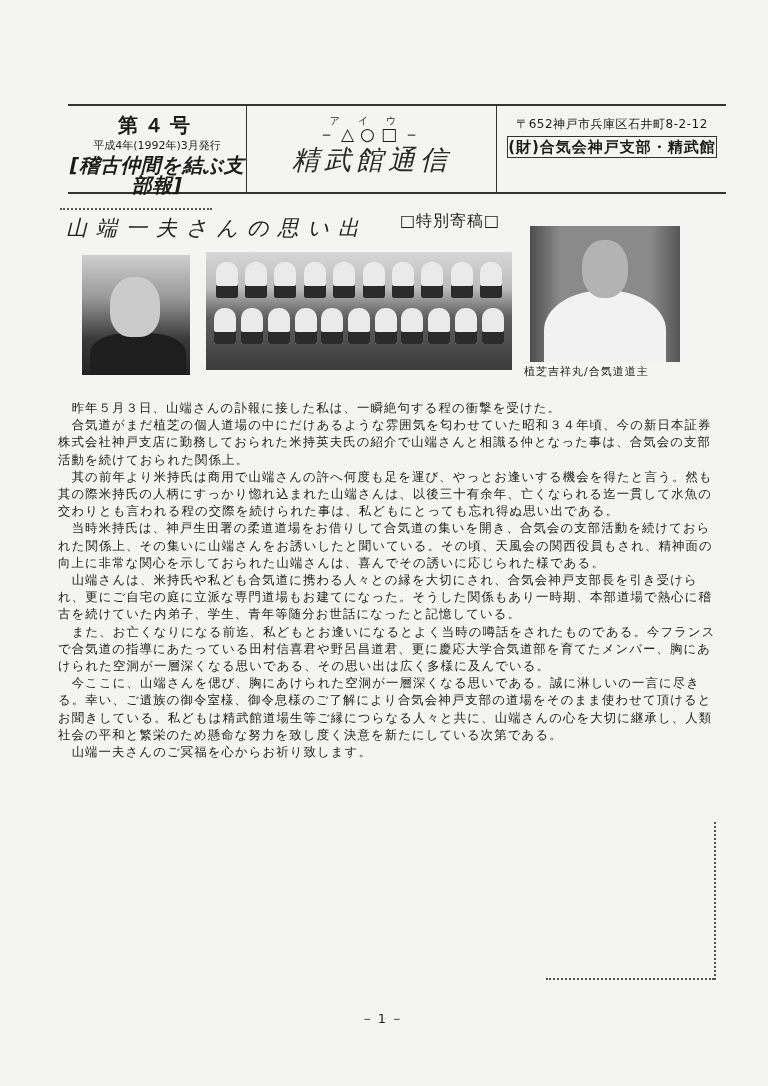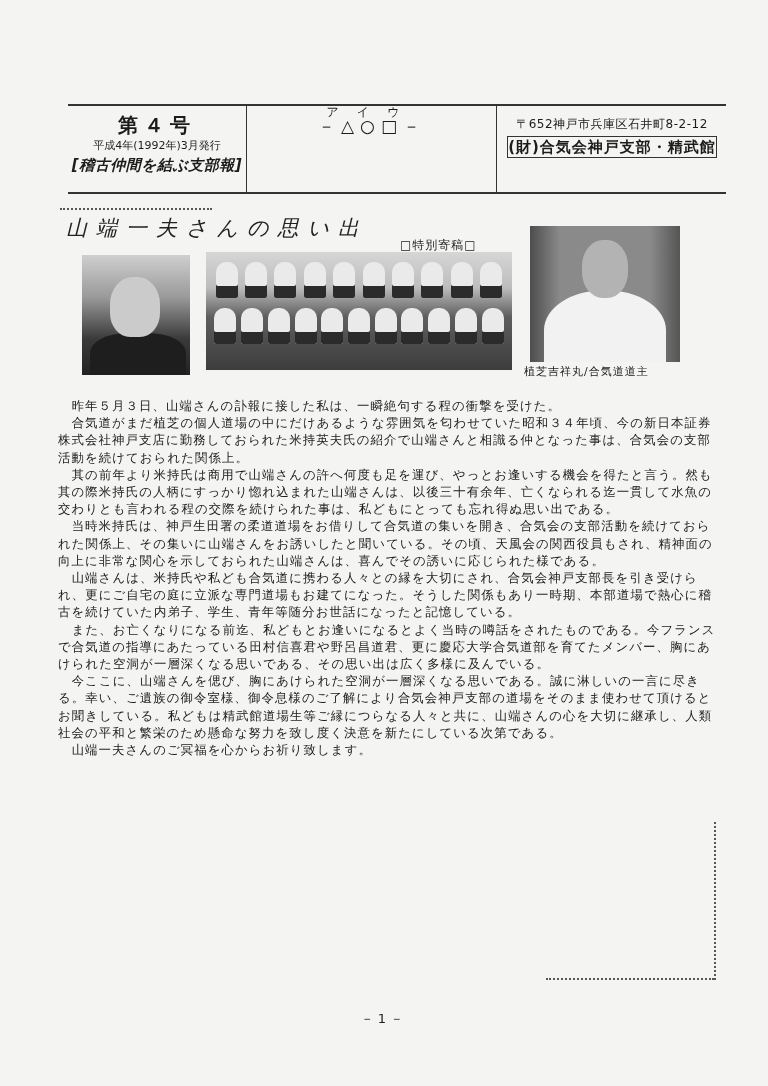--- a/index.html
+++ b/index.html
@@ -10,67 +10,68 @@
   .page { position:absolute; left:0; top:0; width:768px; height:1086px; }
   
   .masthead { position:absolute; left:68px; top:104px; width:658px; height:86px;
     border-top:2px solid #333; border-bottom:2px solid #333; }
   .mh-col { position:absolute; top:0; height:86px; }
   .mh-left { left:0; width:178px; border-right:1.5px solid #333; text-align:center; }
   .mh-mid { left:180px; width:248px; border-right:1.5px solid #333; text-align:center; }
   .mh-right { left:430px; width:228px; text-align:center; }
   .issue { font-size:20px; font-weight:bold; letter-spacing:6px; margin-top:8px; line-height:22px; }
   .issue-date { font-size:11px; line-height:15px; margin-top:2px; }
-  .slogan { font-size:15px; font-style:italic; font-weight:bold; line-height:20px; margin-top:2px; letter-spacing:0.5px; }
-  .ruby { font-size:12px; letter-spacing:18px; margin-top:2px; line-height:9px; }
+  .slogan { font-size:20px; font-style:italic; font-weight:bold; line-height:20px; margin-top:2px; letter-spacing:0.5px; }
+  .ruby { font-size:10px; letter-spacing:18px; margin-top:10px; line-height:9px; }
   .symbols { font-size:17px; letter-spacing:6px; line-height:18px; }
   .title-main { font-size:27px; font-style:italic; letter-spacing:5px; color:#2a2a2a; line-height:34px; }
   .addr { font-size:12px; line-height:17px; margin-top:10px; letter-spacing:0.5px; }
   .phone { font-size:12px; line-height:17px; letter-spacing:0.5px; }
   .org { display:inline-block; font-size:15px; font-weight:bold; border:1.5px solid #333; padding:0 0; margin-top:3px; line-height:20px; letter-spacing:1px; }
 
   
   .dotted-top { position:absolute; left:60px; top:208px; width:152px; border-top:2px dotted #555; }
   .art-title { position:absolute; left:66px; top:214px; font-size:21px; font-style:italic; letter-spacing:9px; color:#222; }
-  .art-tag { position:absolute; left:400px; top:237px; font-size:12px; letter-spacing:1px; }
+  .art-tag { position:absolute; left:400px; top:211px; font-size:16px; letter-spacing:1px; }
 
   
   .photo { position:absolute; background:#6a6a6a; overflow:hidden; }
   .p1 { left:82px; top:255px; width:108px; height:120px; background:linear-gradient(180deg,#cfcfcf 0%,#9a9a9a 35%,#3a3a3a 70%,#222 100%); }
   .p1 .face { position:absolute; left:28px; top:22px; width:50px; height:60px; border-radius:45% 45% 40% 40%; background:#cbcbcb; }
   .p1 .suit { position:absolute; left:8px; top:78px; width:96px; height:50px; border-radius:40% 40% 0 0; background:#1e1e1e; }
   .p2 { left:206px; top:252px; width:306px; height:118px; background:linear-gradient(180deg,#d6d6d6 0%,#bdbdbd 30%,#5e5e5e 55%,#3c3c3c 100%); }
   .p2 .row { position:absolute; left:6px; right:6px; height:36px; display:flex; justify-content:space-around; }
   .p2 .row span { width:22px; height:36px; background:#eaeaea; border-radius:10px 10px 2px 2px; box-shadow:inset 0 -12px 0 #2b2b2b; }
   .p3 { left:530px; top:226px; width:150px; height:136px; background:linear-gradient(90deg,#4d4d4d 0%,#8a8a8a 20%,#8a8a8a 80%,#555 100%); }
   .p3 .face { position:absolute; left:52px; top:14px; width:46px; height:58px; border-radius:45%; background:#b3b3b3; }
   .p3 .gi { position:absolute; left:14px; top:64px; width:122px; height:80px; border-radius:50% 50% 0 0; background:#f2f2f2; }
   .caption { position:absolute; left:524px; top:364px; font-size:11px; letter-spacing:1px; }
   .dotted-right { position:absolute; left:714px; top:822px; height:158px; border-left:2px dotted #555; }
   .dotted-bottom { position:absolute; left:546px; top:978px; width:168px; border-top:2px dotted #555; }
 
   
   .body-text { position:absolute; left:58px; top:399px; width:660px; font-size:12.4px; line-height:17.2px; letter-spacing:1.1px; }
-  .body-text p { margin:0; text-indent:1.1em;font-family:Liberation Mono, monospace; }
+  .body-text p { margin:0; text-indent:1.1em; }
   .page-num { position:absolute; left:0; width:768px; top:1010px; text-align:center; font-size:13px; letter-spacing:4px; }
 </style>
 </head>
 <body>
 
 <div class="page">
 
   <div class="masthead">
     <div class="mh-col mh-left">
       <div class="issue">第４号</div>
       <div class="issue-date">平成4年(1992年)3月発行</div>
       <div class="slogan">[稽古仲間を結ぶ支部報]</div>
     </div>
     <div class="mh-col mh-mid">
       <div class="ruby">アイウ</div>
       <div class="symbols">－△○□－</div>
+      <div class="title-main">精武館通信</div>
     </div>
     <div class="mh-col mh-right">
       <div class="addr">〒652神戸市兵庫区石井町8-2-12</div>
       <div class="org">(財)合気会神戸支部・精武館</div>
     </div>
   </div>
 
   <div class="dotted-top"></div>
   <div class="art-title">山端一夫さんの思い出</div>
   <div class="art-tag">□特別寄稿□</div>

